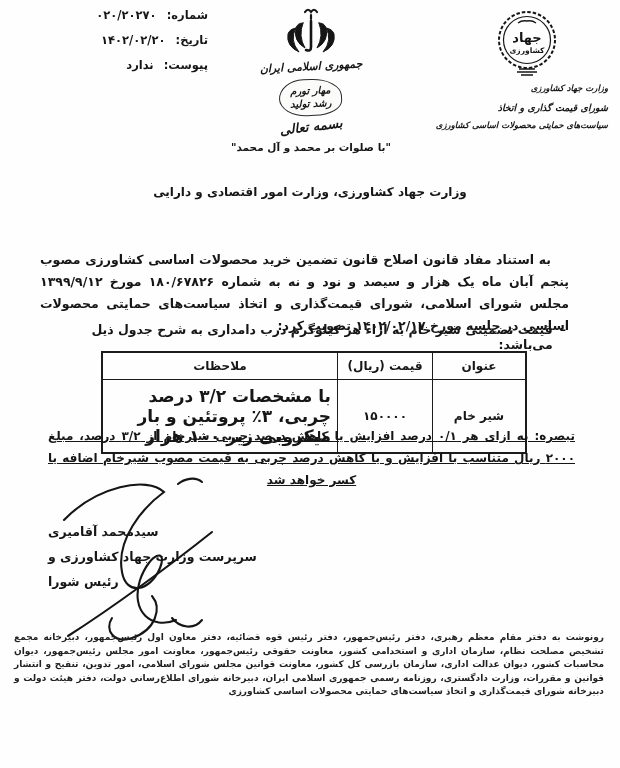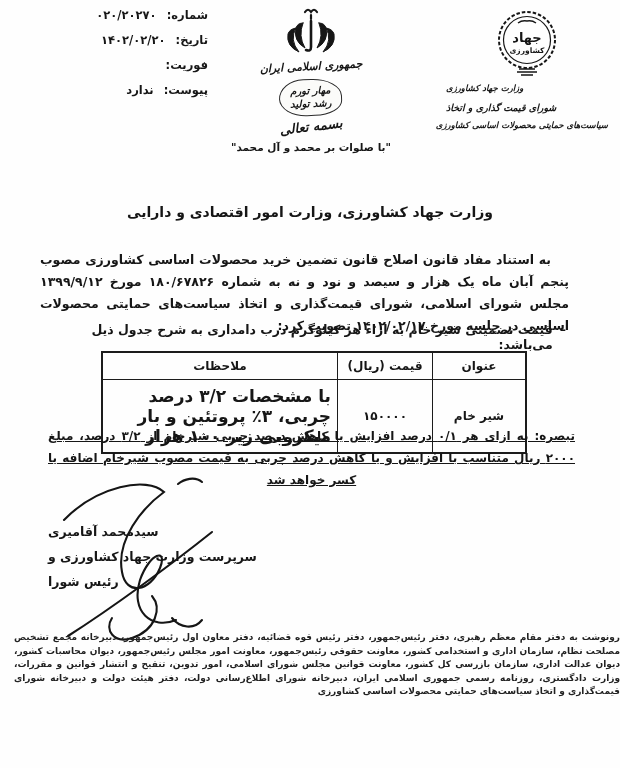--- a/index.html
+++ b/index.html
@@ -21,28 +21,28 @@
   .stamp{
     display:inline-block; margin-top:6px; padding:4px 10px 5px;
     border:1.6px solid #2a2a2a; border-radius:45% 55% 50% 50% / 60% 55% 45% 55%;
     background:#fbfbf9; box-shadow:0 0 0 1px #fdfdfd inset;
     transform:rotate(-2deg);
   }
   .stamp div{font-size:10px; font-weight:bold; font-style:italic; line-height:13px; white-space:nowrap;}
   .besmeleh{font-size:13px; font-weight:bold; font-style:italic; transform:rotate(-7deg); margin-top:3px;}
   .salawat{font-size:10.5px; font-weight:bold; margin-top:7px; white-space:nowrap;}
   
-  .org-block{position:absolute; top:8px; right:12px; width:162px; text-align:left;}
+  .org-block{position:absolute; top:8px; right:12px; width:162px; text-align:right;}
   .seal{display:block; margin:0 auto;}
   .org-ministry{font-size:8.5px; font-weight:bold; font-style:italic; margin-top:3px; white-space:nowrap;}
   .org-council1{font-size:9.5px; font-weight:bold; font-style:italic; margin-top:9px; white-space:nowrap;}
   .org-council2{font-size:8.5px; font-weight:bold; font-style:italic; margin-top:7px; white-space:nowrap;padding-left:9px;}
   
   .recipients{position:absolute; top:178px; left:0; width:100%; text-align:center;}
-  .recipients div{font-size:14px; font-weight:bold; line-height:29px;margin-top:20px;}
+  .recipients div{font-size:12px; font-weight:bold; line-height:29px;}
   
   .body-par{
     position:absolute; top:249px; right:51px; left:40px;
     font-size:12.5px; font-weight:bold; line-height:22px;
     text-align:justify; text-indent:18px;
   }
   .bullet-line{
     position:absolute; top:322px; right:54px; left:40px;
     font-size:12.5px; font-weight:bold; display:flex; gap:7px;
   }
@@ -62,42 +62,38 @@
     position:absolute; top:425px; right:45px; left:48px;
     font-size:12px; font-weight:bold; line-height:22px;
     text-align:justify; text-align-last:center;text-decoration:underline;
   }
   
   .sig-block{position:absolute; top:519px; right:312px; width:260px; text-align:left; direction:rtl;}
   .sig-block div{font-size:12.5px; font-weight:bold; line-height:25px; white-space:nowrap;}
   .sig-svg{position:absolute; top:468px; left:52px; pointer-events:none;}
   
   .footer{
-    position:absolute; top:631px; right:0; left:14px;
+    position:absolute; top:631px; right:16px; left:14px;
     font-size:9px; line-height:13.5px; font-weight:bold; color:#222;
     text-align:justify;
   }
 </style>
 </head>
 <body>
 
 <div class="page">
 
   <div class="meta-block">
     <div class="meta-row">
       <span class="meta-label">شماره:</span>
       <span class="meta-value">۰۲۰/۲۰۲۷۰</span>
     </div>
     <div class="meta-row">
       <span class="meta-label">تاریخ:</span>
       <span class="meta-value">۱۴۰۲/۰۲/۲۰</span>
-    </div>
-    <div class="meta-row">
-      <span class="meta-label">فوریت:</span>
-      <span class="meta-value"></span>
     </div>
     <div class="meta-row">
       <span class="meta-label">پیوست:</span>
       <span class="meta-value">ندارد</span>
     </div>
   </div>
 
   <div class="center-head">
     <svg class="emblem" width="54" height="52" viewBox="0 0 54 52">
       <g stroke="#161616" fill="none" stroke-linecap="round">

